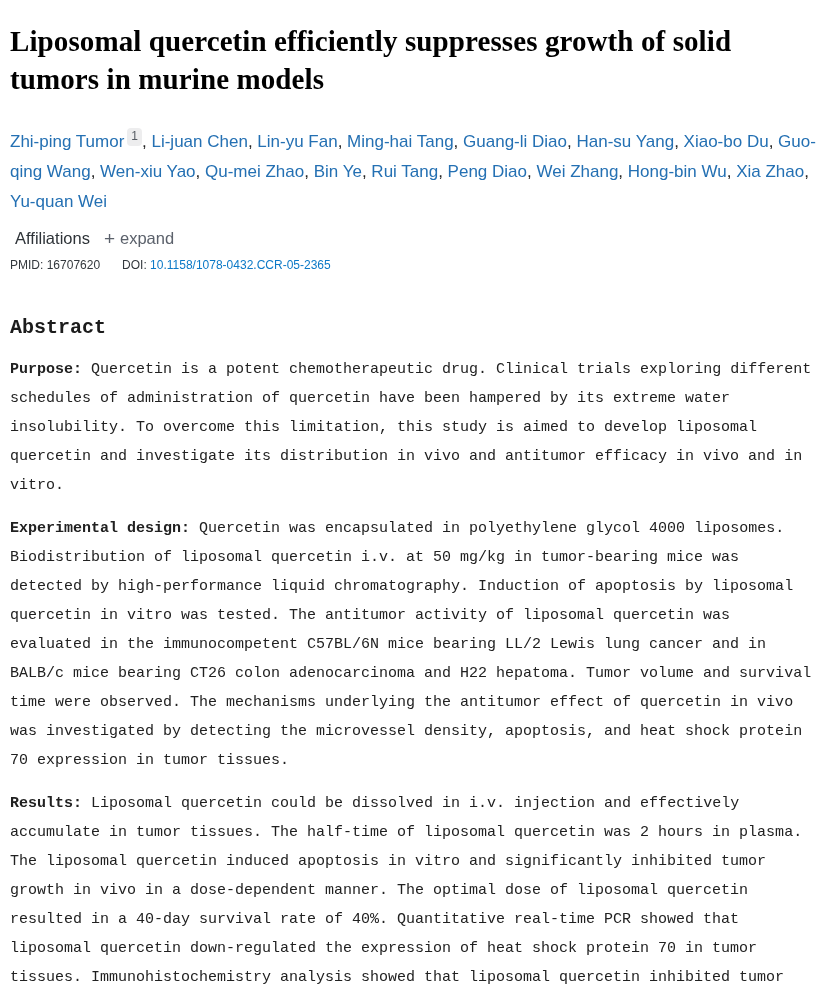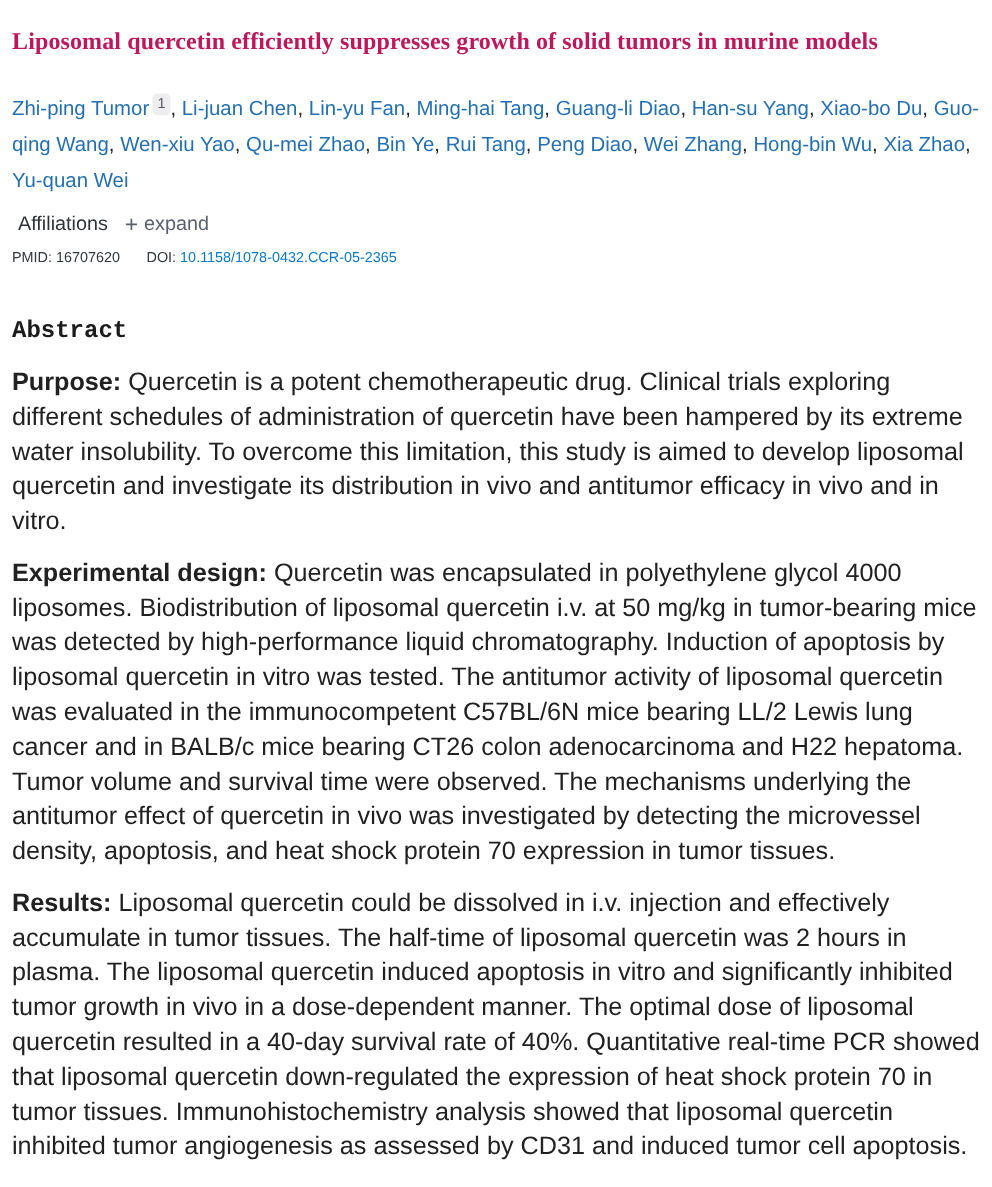--- a/index.html
+++ b/index.html
@@ -12,23 +12,23 @@
   .page {
     width: 827px;
     min-height: 989px;
     padding: 22px 10px 6px 10px;
     background: #ffffff;
   }
   
   h1.article-title {
     font-family: "Liberation Serif", "DejaVu Serif", serif;
     font-weight: 700;
-    font-size: 20px;
+    font-size: 29px;
     line-height: 1.32;
-    color: #be185d;
+    color: #000000;
     margin: 0 0 28px 0;
     letter-spacing: 0.1px;
   }
   
   .authors {
     font-size: 17px;
     line-height: 30px;
     margin: 0 0 12px 0;
   }
   .author-link {
@@ -90,24 +90,25 @@
   }
   
   h2.abstract-heading {
     font-family: Liberation Mono, monospace;
     font-weight: 700;
     font-size: 20px;
     color: #1b1b1b;
     margin: 44px 0 16px 0;
   }
   .abs-para {
-    font-size: 21px;
+    font-size: 15px;
     line-height: 29px;
     color: #212121;
     margin: 0 0 14px 0;
+    font-family: Liberation Mono, monospace;
   }
   .abs-para strong { font-weight: 700; }
 </style>
 </head>
 <body>
 
 <div class="page">
 
   <h1 class="article-title">Liposomal quercetin efficiently suppresses growth of solid tumors in murine models</h1>
 

